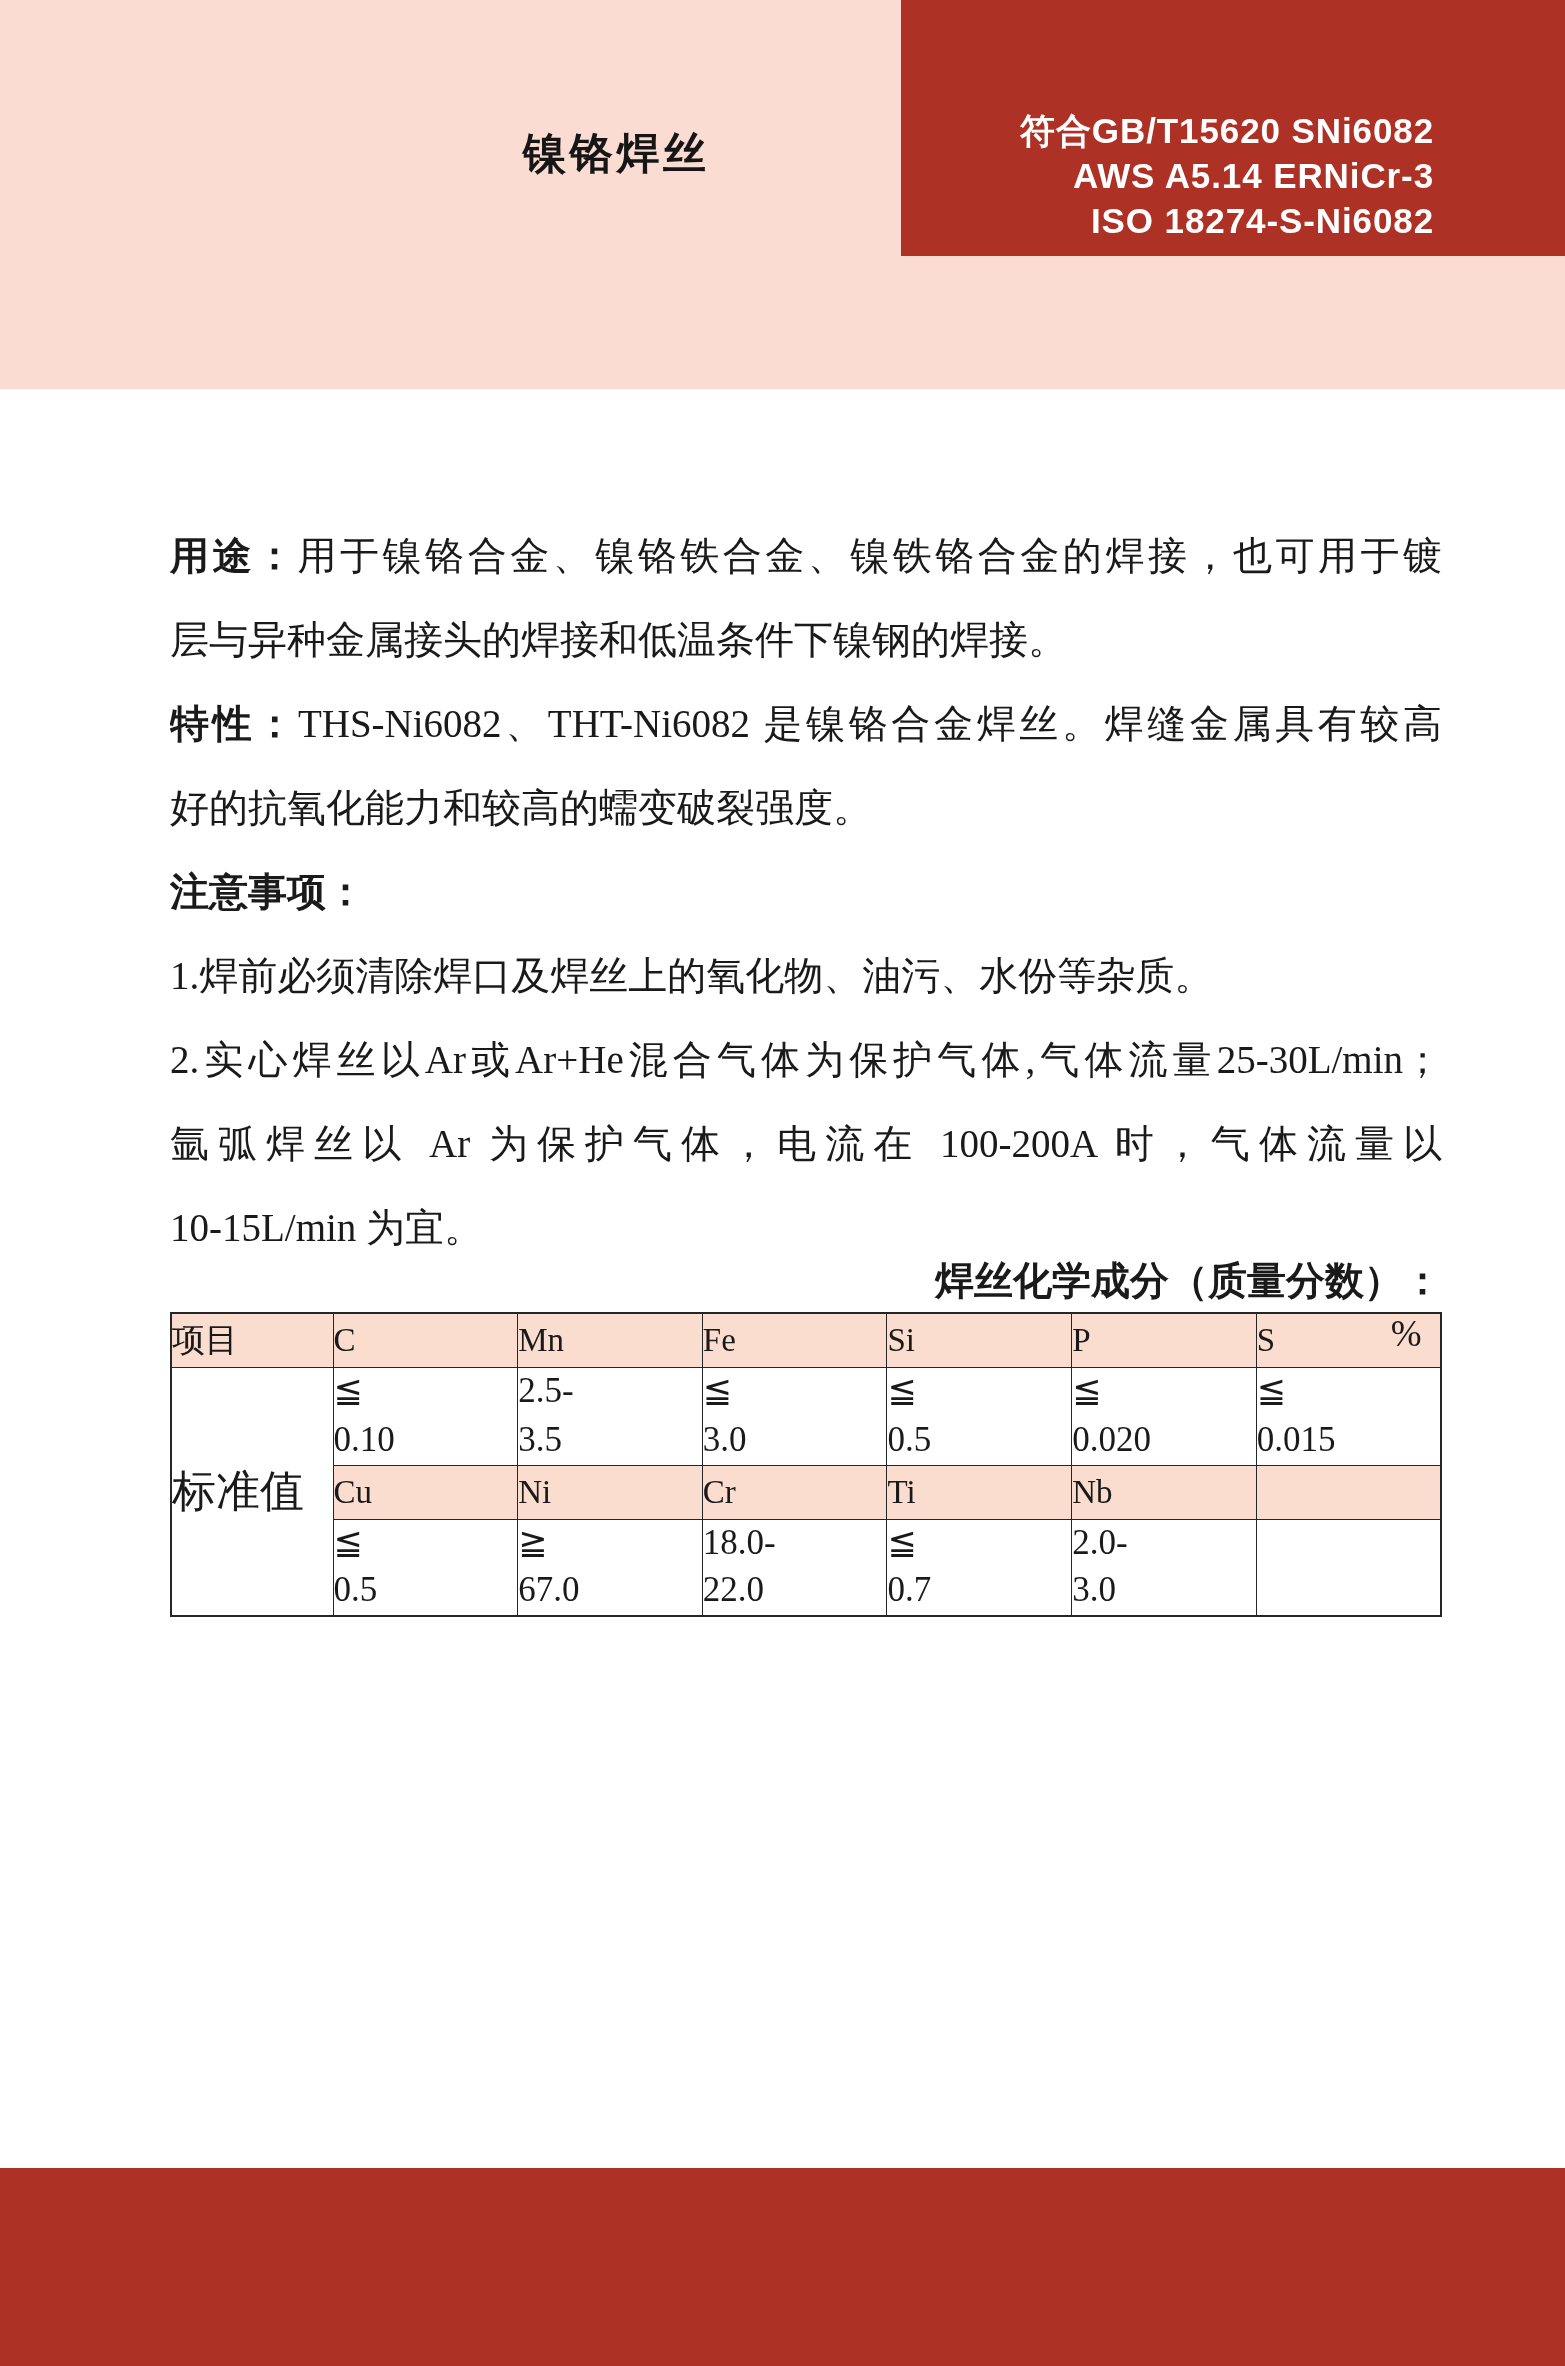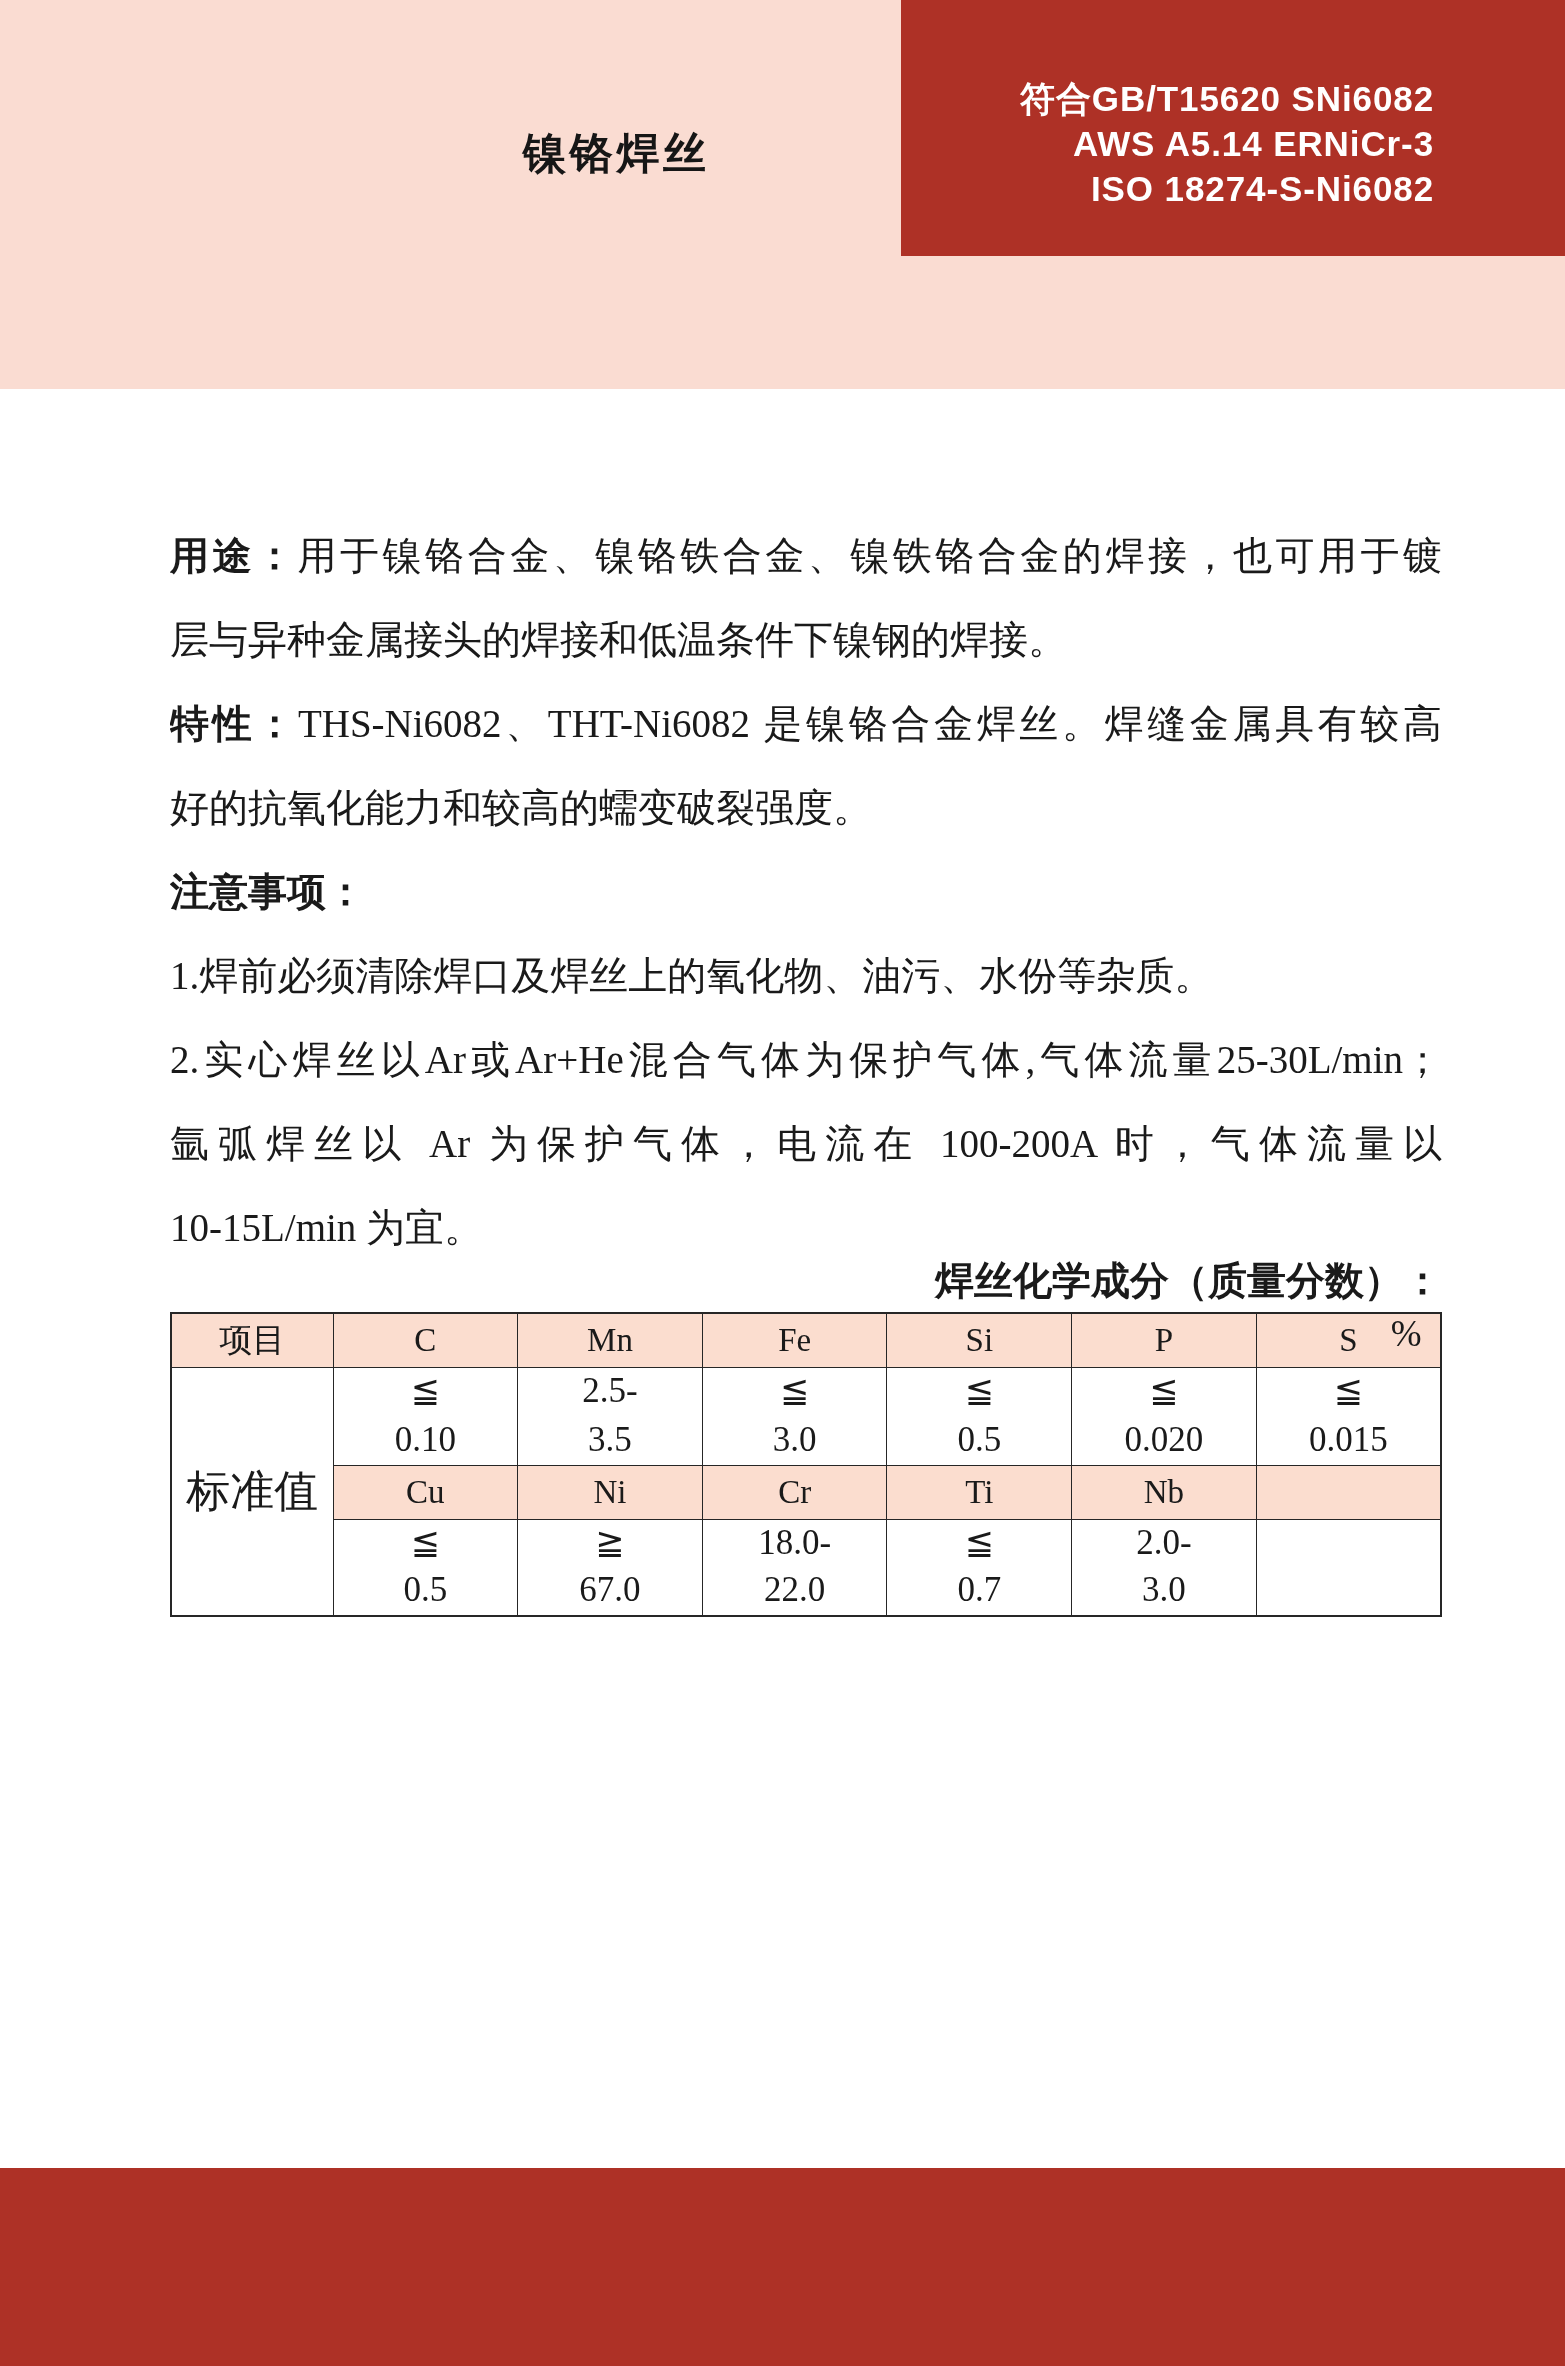--- a/index.html
+++ b/index.html
@@ -8,38 +8,38 @@
 
   
   .band{position:absolute;left:0;top:0;width:1566px;height:389px;background:#fadcd2;}
 
   
   .title{position:absolute;left:523px;top:132px;font-family:"Liberation Sans","DejaVu Sans",sans-serif;
          font-weight:bold;font-size:43px;line-height:1;letter-spacing:3.7px;color:#161616;}
 
   
   .stdbox{position:absolute;left:901px;top:0;width:665px;height:256px;background:#ae3126;
-          box-sizing:border-box;padding:76px 132px 0 0;text-align:right;
+          box-sizing:border-box;padding:108px 132px 0 0;text-align:right;
           font-family:"Liberation Sans","DejaVu Sans",sans-serif;font-weight:bold;
           font-size:35px;line-height:45px;color:#ffffff;letter-spacing:0.9px;}
 
   
   .content{position:absolute;left:170px;top:498px;width:1272px;font-size:39px;line-height:53px;}
   .line{height:53px;overflow:hidden;white-space:nowrap;margin-top:31px;}
   .line.j{white-space:normal;text-align:justify;text-align-last:justify;}
   .line b{font-weight:bold;}
 
   .caption-row{display:flex;justify-content:space-between;align-items:flex-end;height:53px;flex-direction:column;}
   .caption-row .cap{font-weight:bold;}
   .caption-row .pct{font-size:37px;padding-right:20.4px;}
 
   
   table.comp{border-collapse:collapse;width:1272px;table-layout:fixed;margin-top:4.6px;
              border:2.8px solid #262626;}
-  table.comp td{border:1.9px solid #262626;padding:0;text-align:center;vertical-align:middle;}
+  table.comp td{border:1.9px solid #262626;padding:0;vertical-align:middle;}
   tr.ph td{background:#fbddcf;height:44px;font-size:33px;}
   tr.erow td{background:#fbddcf;height:47px;font-size:33px;margin-top:32px;}
   tr.vrow td{height:97px;background:#ffffff;}
   tr.vrow2 td{height:95px;background:#ffffff;}
   td.stdlabel{background:#ffffff;font-size:44px;margin-top:24px;}
   .vcell{display:flex;flex-direction:column;justify-content:space-around;height:100%;
          font-size:35px;}
   .vcell div{line-height:1.05;}
 
   

